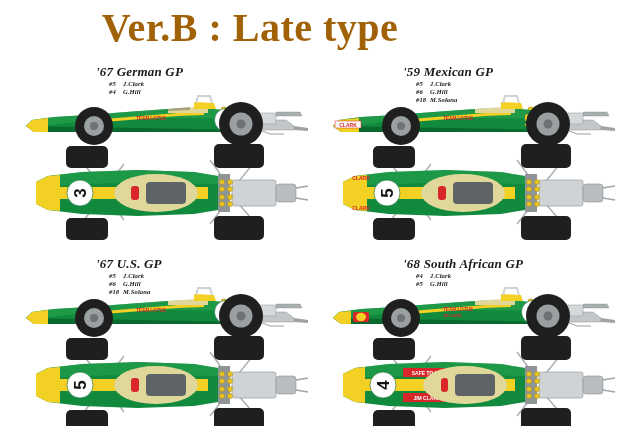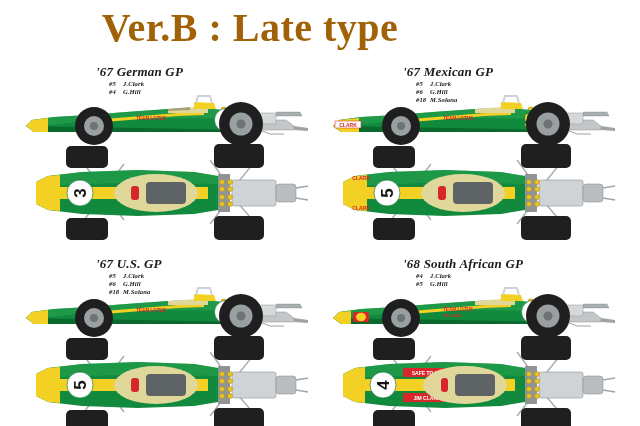--- a/index.html
+++ b/index.html
@@ -195,21 +195,21 @@
       <rect x="48" y="74" width="42" height="22" rx="5" fill="#1f1f1f"></rect>
       <rect x="196" y="0" width="50" height="24" rx="5" fill="#1f1f1f"></rect>
       <rect x="196" y="72" width="50" height="24" rx="5" fill="#1f1f1f"></rect>
     </svg>
   </div>
 </div>
 
 <div class="panel panel-tr">
 
   <div class="caption">
-    <span class="event">'67 Mexican GP</span>
+    <span class="event">'59 Mexican GP</span>
     <span class="driver">
       <span class="num">#5</span><span>J.Clark</span>
     </span>
     <span class="driver">
       <span class="num">#6</span><span>G.Hill</span>
     </span>
     <span class="driver">
       <span class="num">#18</span><span>M.Solana</span>
     </span>
   </div>

